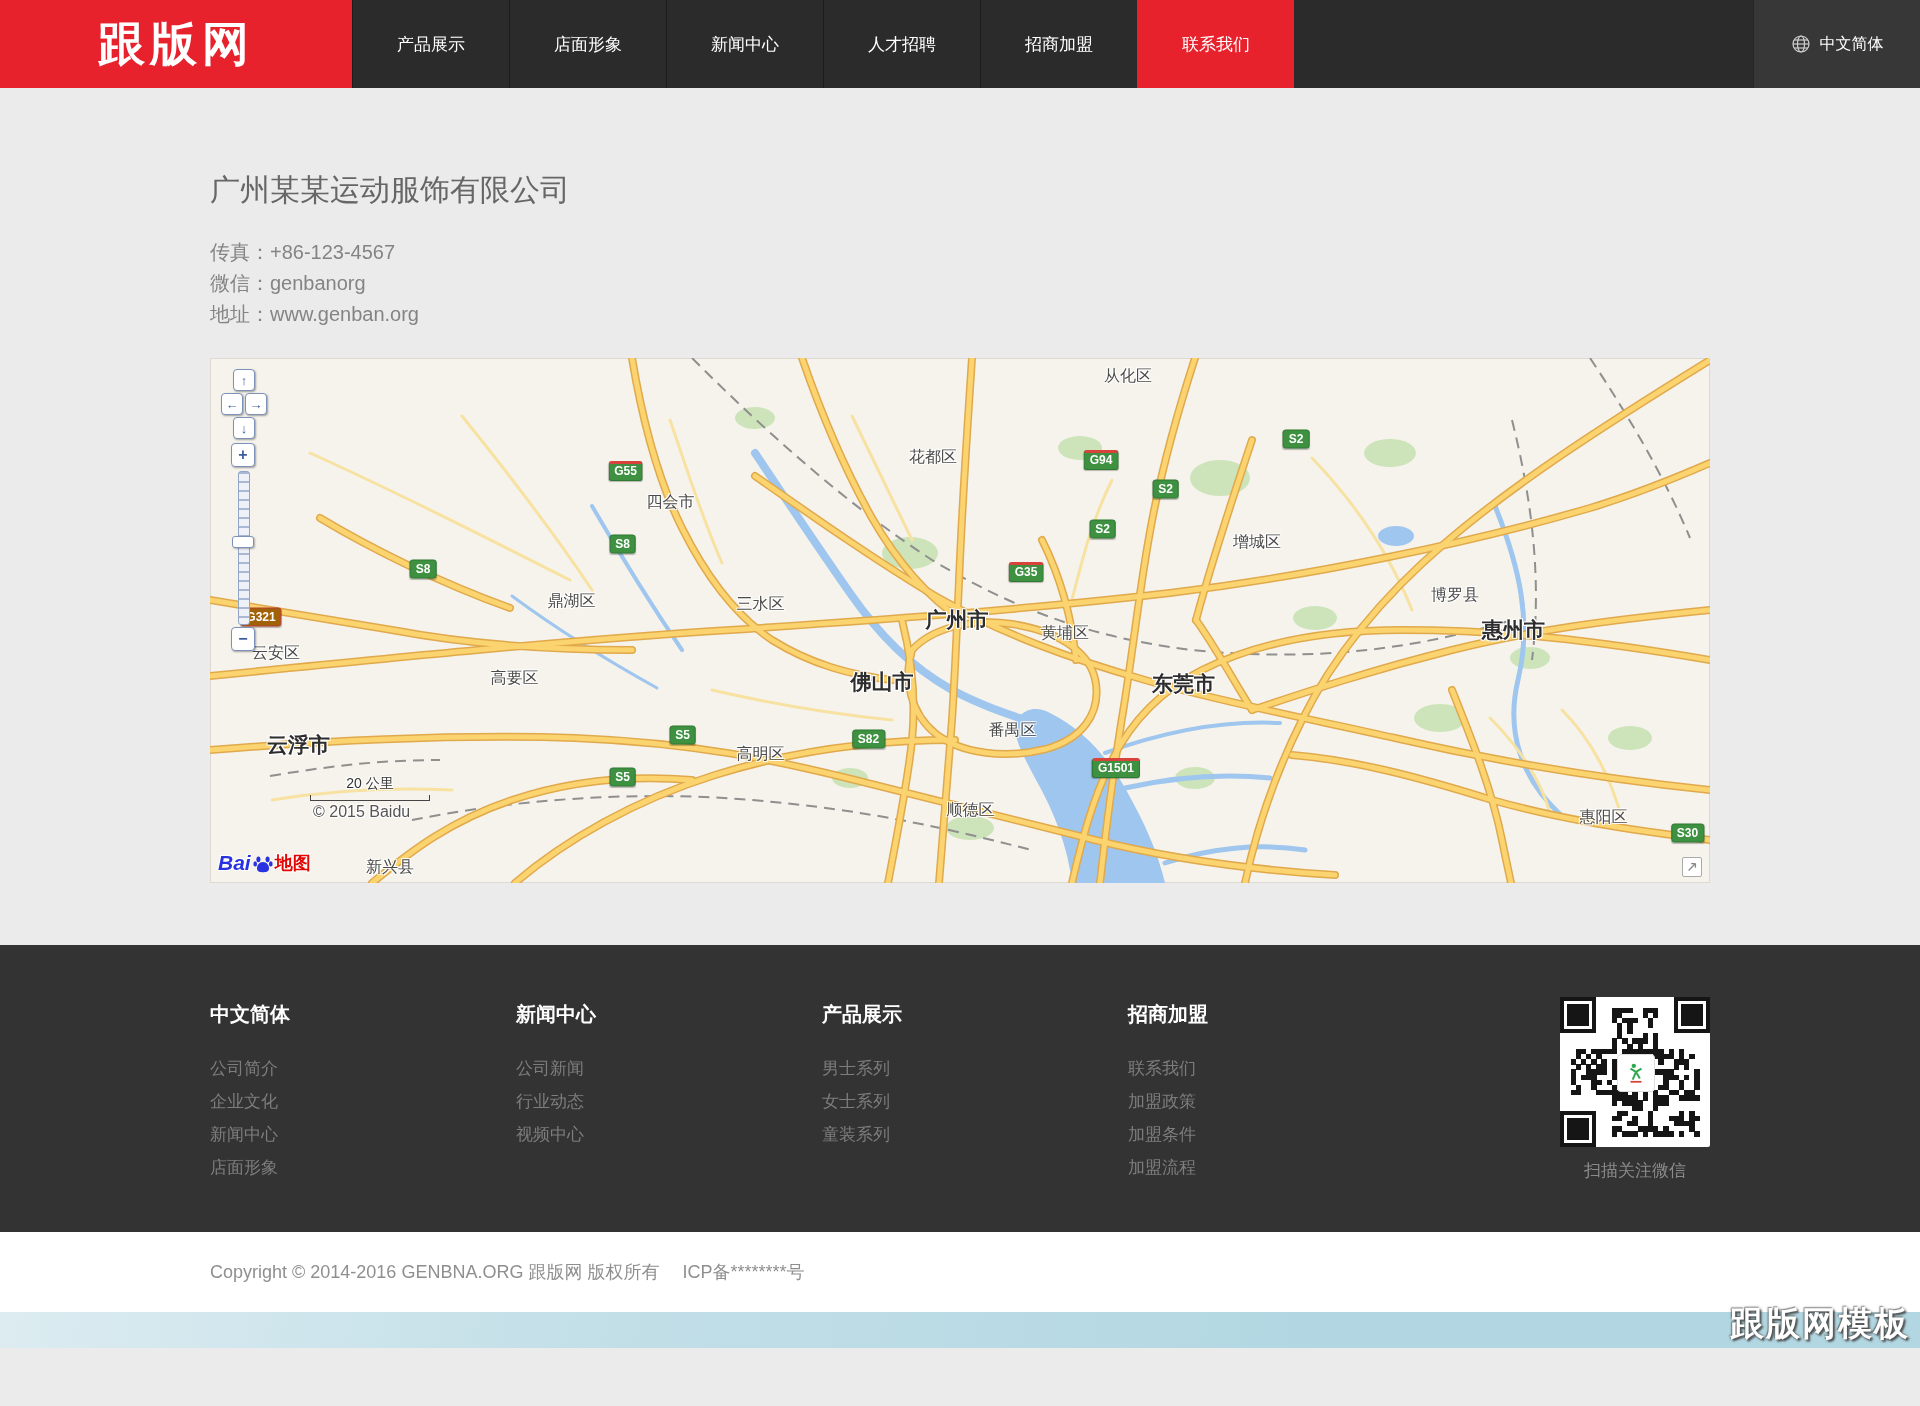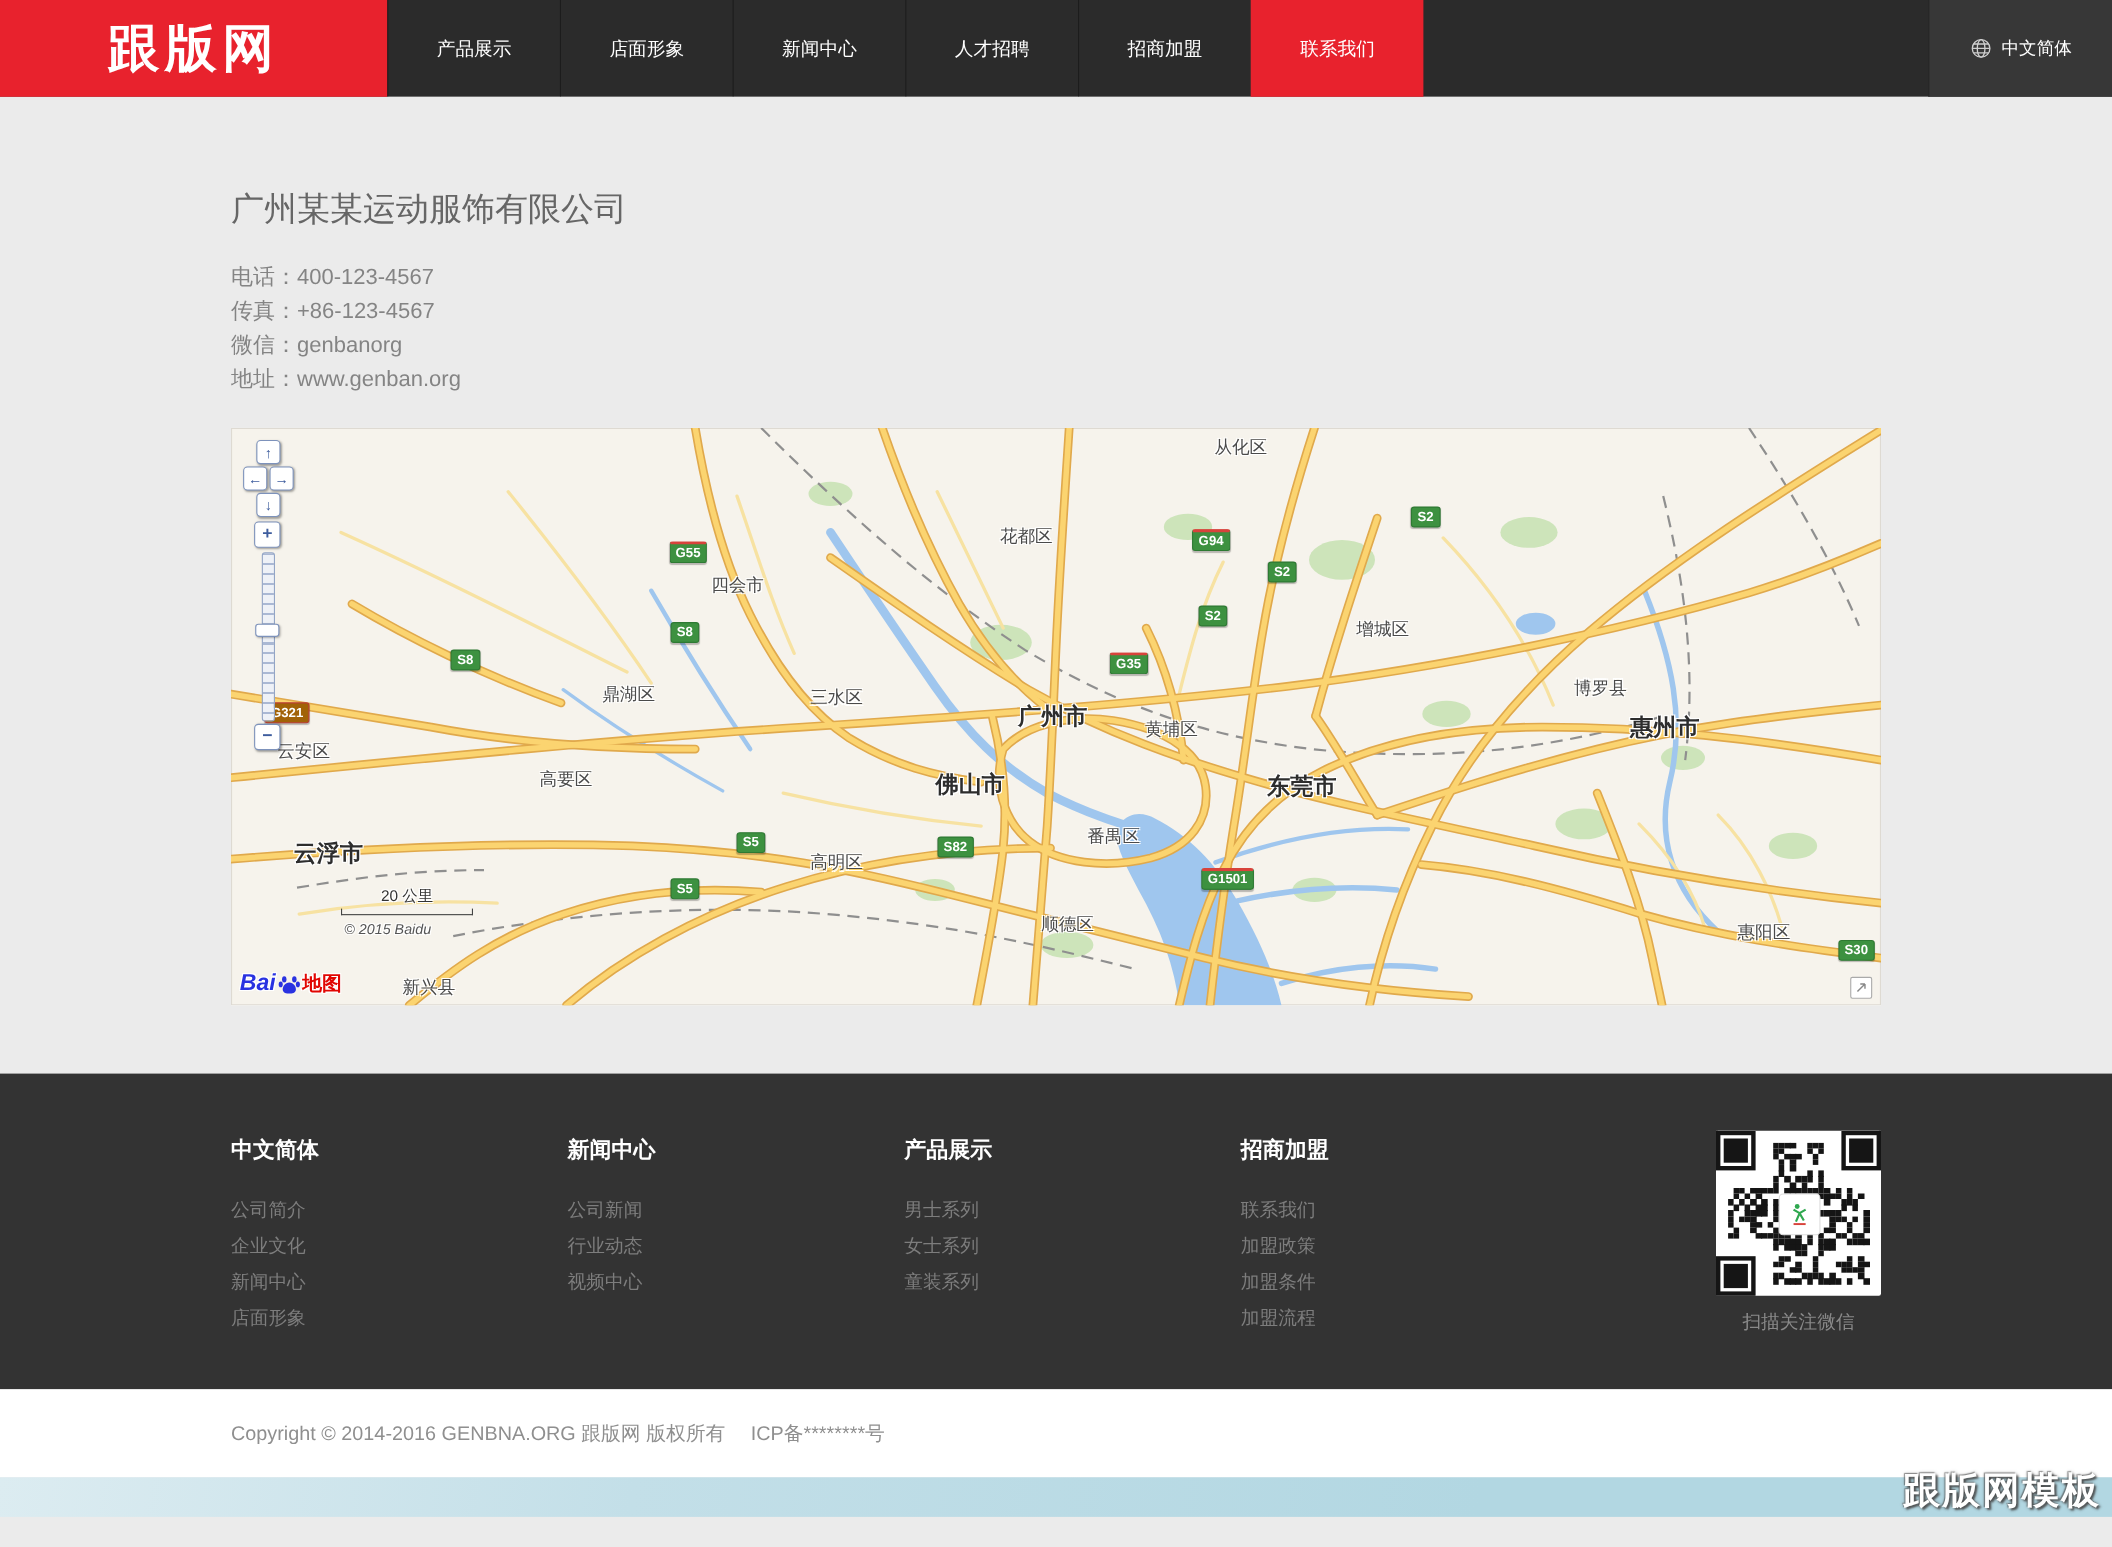--- a/index.html
+++ b/index.html
@@ -53,22 +53,22 @@
                  border:1px solid #7d92bb;border-radius:3px;z-index:7;box-shadow:1px 1px 2px rgba(0,0,0,.3);
                  display:flex;align-items:center;justify-content:center;color:#3e5d9e;font-size:10px;cursor:grab;box-sizing:border-box;}
 
   .baidu-logo{position:absolute;left:8px;bottom:8px;z-index:6;display:flex;align-items:center;gap:1px;
               text-shadow:-1px -1px 0 #fff,1px -1px 0 #fff,-1px 1px 0 #fff,1px 1px 0 #fff;}
   .baidu-logo .bai{color:#2932e1;font-size:21px;font-weight:bold;font-style:italic;}
   .baidu-logo .ditu{color:#e10602;font-size:18px;font-weight:bold;}
   .map-scale{position:absolute;left:100px;bottom:82px;z-index:6;width:120px;text-align:center;
              font-size:14px;color:#333;text-shadow:-1px -1px 0 #fff,1px -1px 0 #fff,-1px 1px 0 #fff,1px 1px 0 #fff;}
   .map-scale .bar{height:5px;border-left:1px solid #444;border-right:1px solid #444;border-bottom:1px solid #444;margin-top:2px;}
-  .map-copy{position:absolute;left:103px;bottom:62px;font-size:13px;color:#555;z-index:6;
-            text-shadow:-1px -1px 0 #fff,1px -1px 0 #fff,-1px 1px 0 #fff,1px 1px 0 #fff;font-style:italic;}
+  .map-copy{position:absolute;left:103px;bottom:62px;font-size:16px;color:#555;z-index:6;
+            text-shadow:-1px -1px 0 #fff,1px -1px 0 #fff,-1px 1px 0 #fff,1px 1px 0 #fff;}
   .fullscreen{position:absolute;right:8px;bottom:6px;width:18px;height:18px;background:#fff;border:1px solid #aaa;
               border-radius:2px;z-index:6;display:flex;align-items:center;justify-content:center;cursor:pointer;}
 
   
   .footer{background:#333;height:287px;box-sizing:border-box;padding-top:52px;}
   .footer .container{display:flex;}
   .fcol{width:306px;}
   .fcol h3{margin:4px 0 24px;font-size:20px;color:#fff;font-weight:bold;}
   .fcol ul{margin:0;padding:0;list-style:none;}
   .fcol li{line-height:33px;font-size:17px;color:#7d7d7d;cursor:pointer;}
@@ -111,21 +111,20 @@
         <line x1="3" y1="14" x2="17" y2="14"></line>
     </svg>
     <span>中文简体</span>
   </div>
 </div>
 
 <div class="main">
   <div class="container">
     <h1 class="company-title">广州某某运动服饰有限公司</h1>
     <div class="contact-lines">
-      <p>电话：400-123-4567</p>
       <p>传真：+86-123-4567</p>
       <p>微信：genbanorg</p>
       <p>地址：www.genban.org</p>
     </div>
 
     <div class="map">
       <svg class="base" viewBox="0 0 1500 525" preserveAspectRatio="none">
         <defs>
           <g id="mroads">
             <path d="M0,318 C180,300 360,282 520,272 C700,260 830,250 960,235 C1100,218 1260,185 1380,150 C1430,135 1470,118 1500,105"></path>

